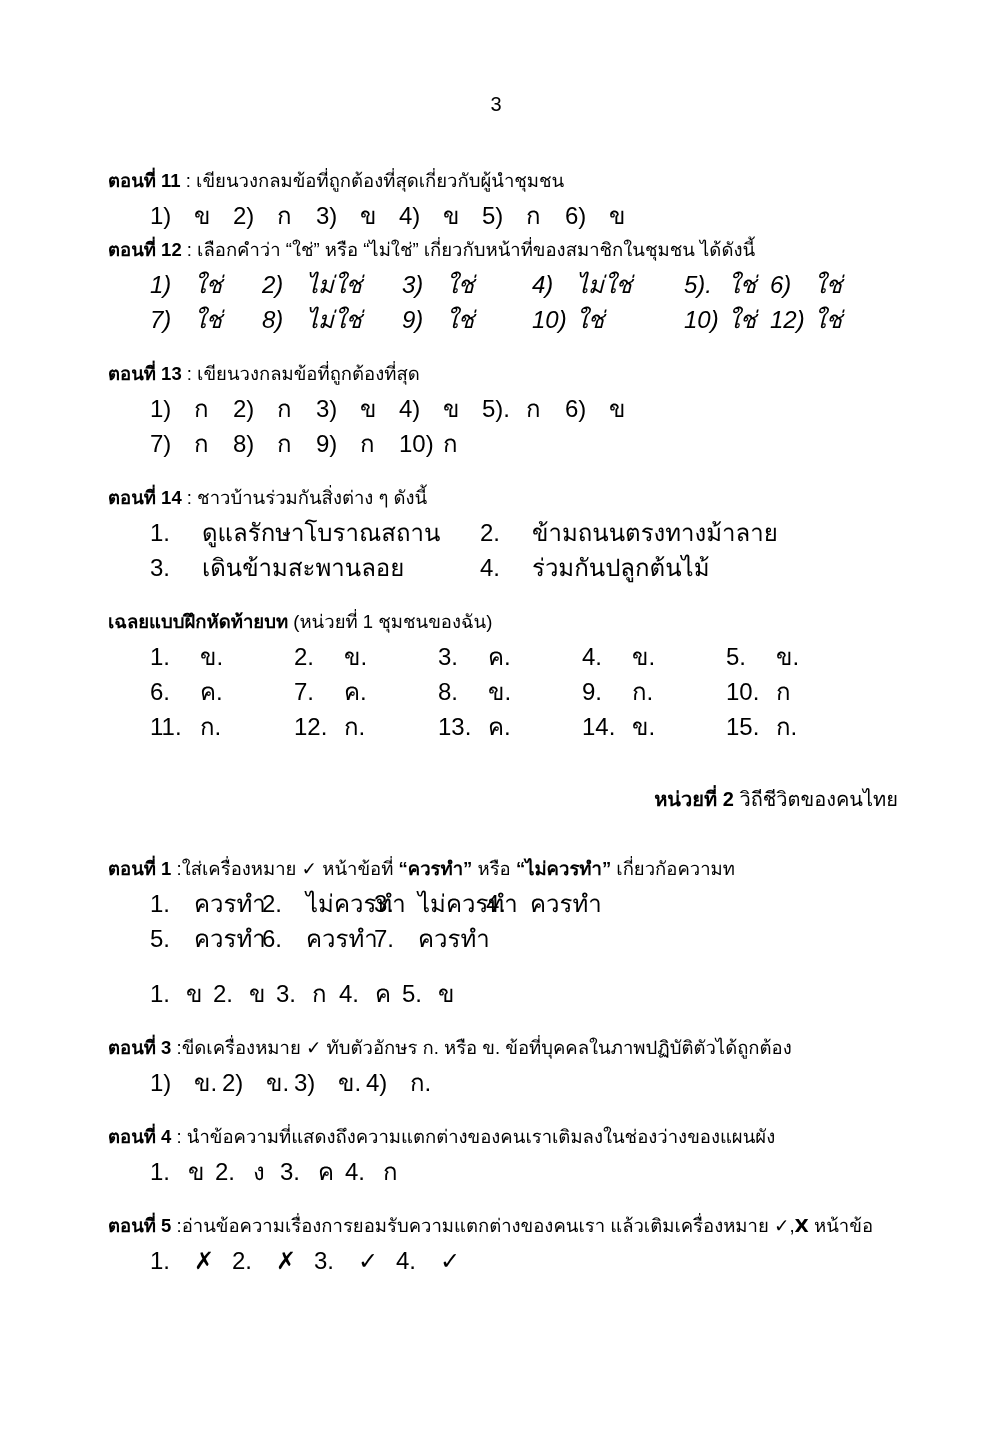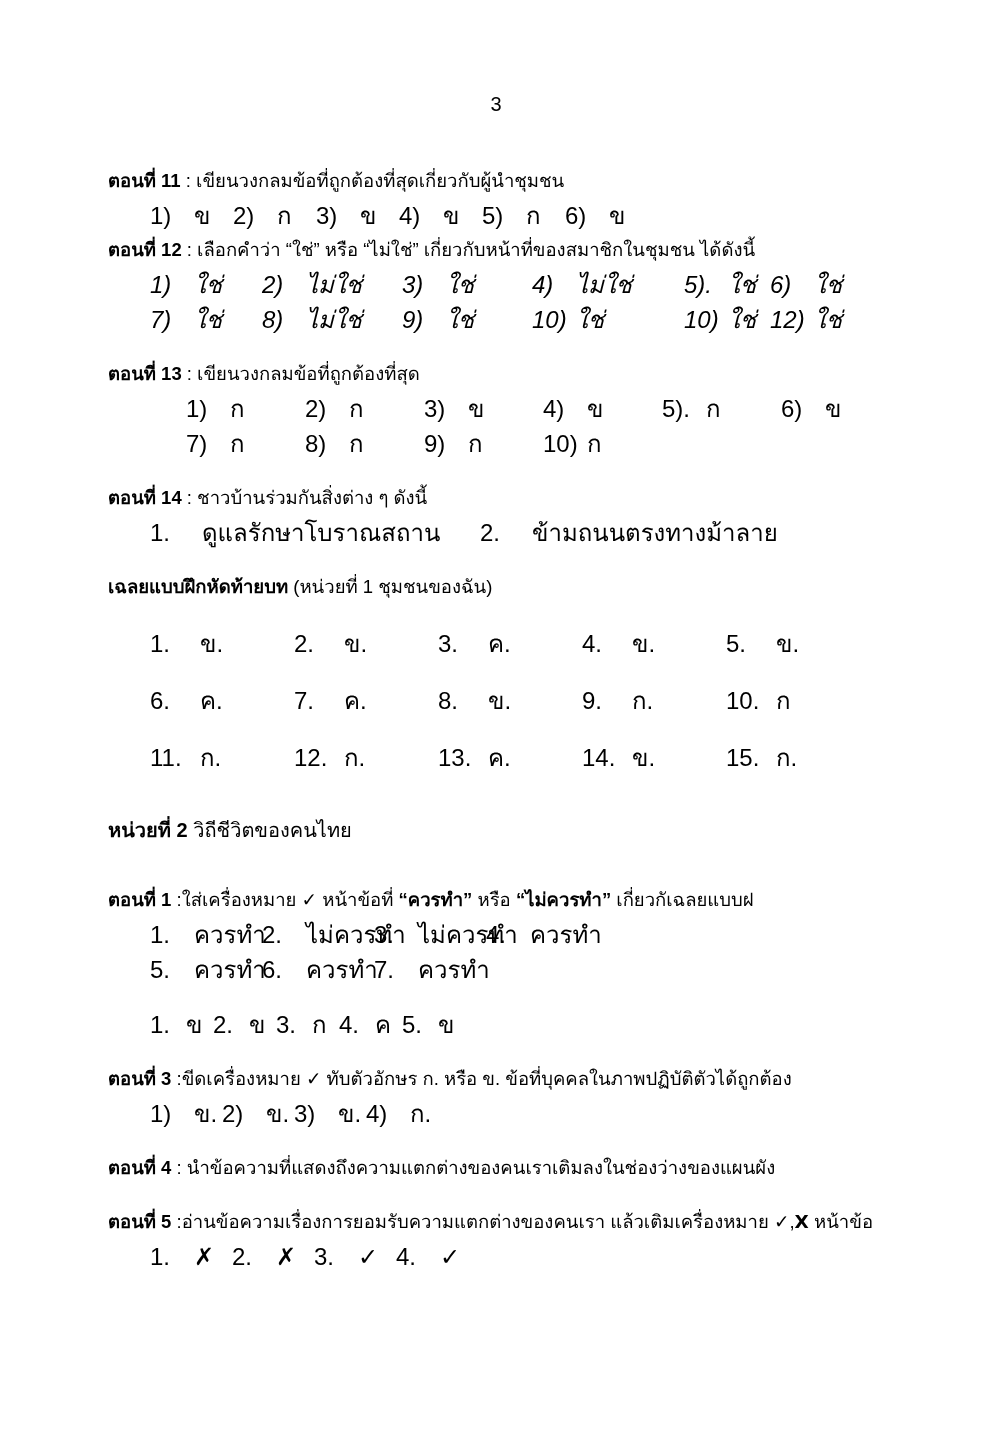--- a/index.html
+++ b/index.html
@@ -81,46 +81,46 @@
   .r11 .num { width: 44px; }
 
   .r12a .ans { width: 110px; font-style: italic; }
   .r12a .num { width: 44px; }
   .r12a .ans.w1 { width: 112px; }
   .r12a .ans.w2 { width: 140px; }
   .r12a .ans.w3 { width: 130px; }
   .r12a .ans.w4 { width: 152px; }
   .r12a .ans.w5 { width: 86px; }
 
-  .r13 .ans { width: 83px; margin-left: 36px; }
+  .r13 .ans { width: 83px; }
   .r13 .num { width: 44px; }
 
   .r14 .ans { width: 330px; }
   .r14 .num { width: 52px; }
 
-  .key .ans { width: 144px; margin-top: 22px; }
+  .key .ans { width: 144px; }
   .key .num { width: 50px; }
 
   .u2s1 .ans { width: 112px; }
   .u2s1 .num { width: 44px; }
 
   .u2s2 .ans { width: 63px; }
   .u2s2 .num { width: 36px; }
 
   .u2s3 .ans { width: 72px; text-decoration: underline; }
   .u2s3 .num { width: 44px; }
 
   .u2s4 .ans { width: 65px; }
   .u2s4 .num { width: 38px; }
 
   .u2s5 .ans { width: 82px; }
   .u2s5 .num { width: 44px; }
 
   .unit-title {
-    text-align: left;
+    text-align: right;
     font-size: 20px;
     line-height: 30px;
     margin-top: 40px;
     margin-bottom: 38px;
   }
   .unit-title .unit-label {
     font-weight: bold;
   }
   .unit-title .unit-name {
     font-weight: normal;
@@ -185,20 +185,23 @@
 
     <div class="section">
       <div class="sec-head">
         <span class="label">ตอนที่ 14</span>
         <span class="colon">:</span>
         <span class="prompt">ชาวบ้านร่วมกันสิ่งต่าง ๆ ดังนี้</span>
       </div>
       <div class="ans-row r14">
         <span class="ans"><span class="num">1.</span><span class="val">ดูแลรักษาโบราณสถาน</span></span><span class="ans"><span class="num">2.</span><span class="val">ข้ามถนนตรงทางม้าลาย</span></span>
       </div>
+      <div class="ans-row r14">
+        <span class="ans"><span class="num">3.</span><span class="val">เดินข้ามสะพานลอย</span></span><span class="ans"><span class="num">4.</span><span class="val">ร่วมกันปลูกต้นไม้</span></span>
+      </div>
     </div>
 
     <div class="gap-md"></div>
 
     <div class="section">
       <div class="sec-head">
         <span class="label">เฉลยแบบฝึกหัดท้ายบท</span>
         <span class="prompt">(หน่วยที่ 1 ชุมชนของฉัน)</span>
       </div>
       <div class="ans-row key">
@@ -213,21 +216,21 @@
     </div>
 
     <div class="unit-title">
       <span class="unit-label">หน่วยที่ 2</span>
       <span class="unit-name">วิถีชีวิตของคนไทย</span>
     </div>
 
     <div class="section">
       <div class="sec-head">
         <span class="label">ตอนที่ 1</span>
-        <span class="colon">:</span><span class="prompt">ใส่เครื่องหมาย </span><span class="strong mark">✓</span><span class="prompt"> หน้าข้อที่ </span><span class="strong">“ควรทำ”</span><span class="prompt"> หรือ </span><span class="strong">“ไม่ควรทำ”</span><span class="prompt"> เกี่ยวกัเฉลยแบบฝ</span>
+        <span class="colon">:</span><span class="prompt">ใส่เครื่องหมาย </span><span class="strong mark">✓</span><span class="prompt"> หน้าข้อที่ </span><span class="strong">“ควรทำ”</span><span class="prompt"> หรือ </span><span class="strong">“ไม่ควรทำ”</span><span class="prompt"> เกี่ยวกัอความท</span>
       </div>
       <div class="ans-row u2s1">
         <span class="ans"><span class="num">1.</span><span class="val">ควรทำ</span></span><span class="ans"><span class="num">2.</span><span class="val">ไม่ควรทำ</span></span><span class="ans"><span class="num">3.</span><span class="val">ไม่ควรทำ</span></span><span class="ans"><span class="num">4.</span><span class="val">ควรทำ</span></span>
       </div>
       <div class="ans-row u2s1">
         <span class="ans"><span class="num">5.</span><span class="val">ควรทำ</span></span><span class="ans"><span class="num">6.</span><span class="val">ควรทำ</span></span><span class="ans"><span class="num">7.</span><span class="val">ควรทำ</span></span>
       </div>
     </div>
 
     <div class="gap-md"></div>
@@ -251,20 +254,23 @@
     </div>
 
     <div class="gap-md"></div>
 
     <div class="section">
       <div class="sec-head">
         <span class="label">ตอนที่ 4</span>
         <span class="colon">:</span>
         <span class="prompt">นำข้อความที่แสดงถึงความแตกต่างของคนเราเติมลงในช่องว่างของแผนผัง</span>
       </div>
+      <div class="ans-row u2s4">
+        <span class="ans"><span class="num">1.</span><span class="val">ข</span></span><span class="ans"><span class="num">2.</span><span class="val">ง</span></span><span class="ans"><span class="num">3.</span><span class="val">ค</span></span><span class="ans"><span class="num">4.</span><span class="val">ก</span></span>
+      </div>
     </div>
 
     <div class="gap-md"></div>
 
     <div class="section">
       <div class="sec-head">
         <span class="label">ตอนที่ 5</span>
         <span class="colon">:</span><span class="prompt">อ่านข้อความเรื่องการยอมรับความแตกต่างของคนเรา แล้วเติมเครื่องหมาย </span><span class="strong mark">✓</span><span class="prompt">,</span><span class="strong mark">X</span><span class="prompt"> หน้าข้อ</span>
       </div>
       <div class="ans-row u2s5">

